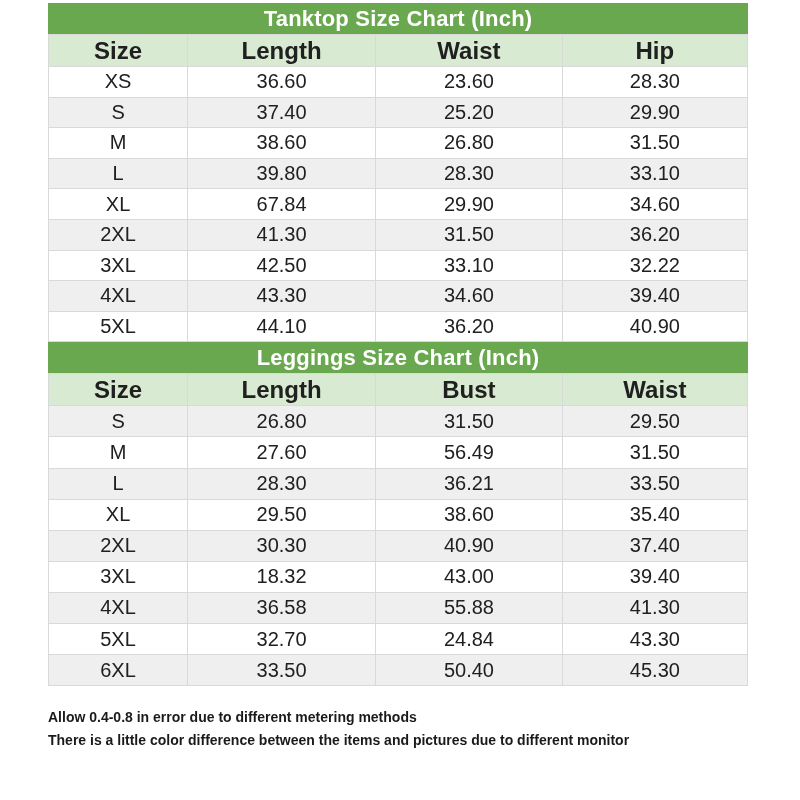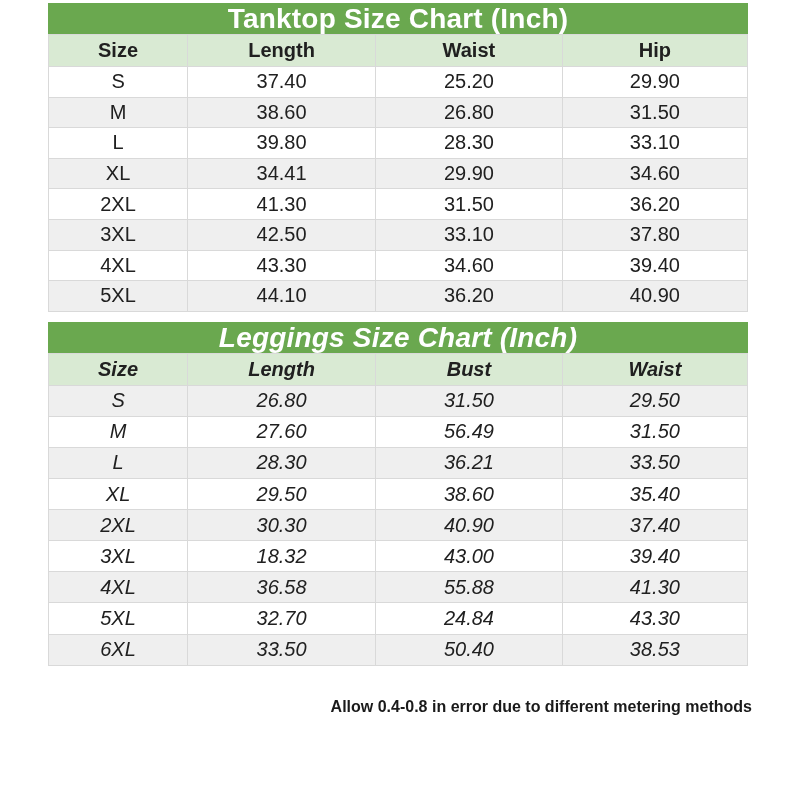--- a/index.html
+++ b/index.html
@@ -22,21 +22,21 @@
   .page{
     width:700px;
     margin:0 0 0 48px;
     padding-top:3px;
   }
   .chart-title{
     height:31px;
     line-height:31px;
     background:var(--title-bg);
     color:var(--title-text);
-    font-size:28px;
+    font-size:22px;
     font-weight:bold;
     text-align:center;
     letter-spacing:0.2px;
   }
   table.size-table{
     width:100%;
     border-collapse:collapse;
     table-layout:fixed;
   }
   table.size-table col.c0{width:19.9%;}
@@ -47,38 +47,38 @@
   table.size-table td{
     border:1px solid var(--border);
     text-align:center;
     vertical-align:middle;
     padding:0;
     overflow:hidden;
     white-space:nowrap;
   }
   table.size-table thead th{
     background:var(--header-bg);
-    font-size:20px;
+    font-size:24px;
     font-weight:bold;
     height:32px;
   }
   table.size-table tbody td{
     background:var(--row-bg);
     font-size:20px;
     font-weight:400;
     height:30.6px;
   }
   table.start-white tbody tr:nth-child(even) td{background:var(--row-alt);}
   table.start-gray  tbody tr:nth-child(odd)  td{background:var(--row-alt);}
-  .chart-leggings{margin-top:10px;font-style:italic;}
+  .chart-leggings{}
   .chart-leggings table.size-table tbody td{height:31.1px;}
   .footer{
-    margin-top:29px;
-    text-align:right;
-    font-size:16px;
+    margin-top:20px;
+    text-align:left;
+    font-size:14px;
     font-weight:bold;
     line-height:23px;
     color:#1a1a1a;
     width:704px;
   }
 </style>
 </head>
 <body>
 
 <div class="page">
@@ -95,54 +95,60 @@
         <thead>
           <tr>
             <th>Size</th>
             <th>Length</th>
             <th>Waist</th>
             <th>Hip</th>
           </tr>
         </thead>
         <tbody>
           <tr>
+            <td>XS</td>
+            <td>36.60</td>
+            <td>23.60</td>
+            <td>28.30</td>
+          </tr>
+          <tr>
             <td>S</td>
             <td>37.40</td>
             <td>25.20</td>
             <td>29.90</td>
           </tr>
           <tr>
             <td>M</td>
             <td>38.60</td>
             <td>26.80</td>
             <td>31.50</td>
           </tr>
           <tr>
             <td>L</td>
             <td>39.80</td>
             <td>28.30</td>
             <td>33.10</td>
           </tr>
           <tr>
             <td>XL</td>
-            <td>34.41</td>
+            <td>67.84</td>
             <td>29.90</td>
             <td>34.60</td>
           </tr>
           <tr>
             <td>2XL</td>
             <td>41.30</td>
             <td>31.50</td>
             <td>36.20</td>
           </tr>
           <tr>
             <td>3XL</td>
             <td>42.50</td>
             <td>33.10</td>
-            <td>37.80</td>
+            <td>32.22</td>
           </tr>
           <tr>
             <td>4XL</td>
             <td>43.30</td>
             <td>34.60</td>
             <td>39.40</td>
           </tr>
           <tr>
             <td>5XL</td>
             <td>44.10</td>
@@ -216,23 +222,24 @@
           <tr>
             <td>5XL</td>
             <td>32.70</td>
             <td>24.84</td>
             <td>43.30</td>
           </tr>
           <tr>
             <td>6XL</td>
             <td>33.50</td>
             <td>50.40</td>
-            <td>38.53</td>
+            <td>45.30</td>
           </tr>
         </tbody>
       </table>
   </section>
 
   <div class="footer">
     <div>Allow 0.4-0.8 in error due to different metering methods</div>
+    <div>There is a little color difference between the items and pictures due to different monitor</div>
   </div>
 
 </div>
 
 </body></html>

